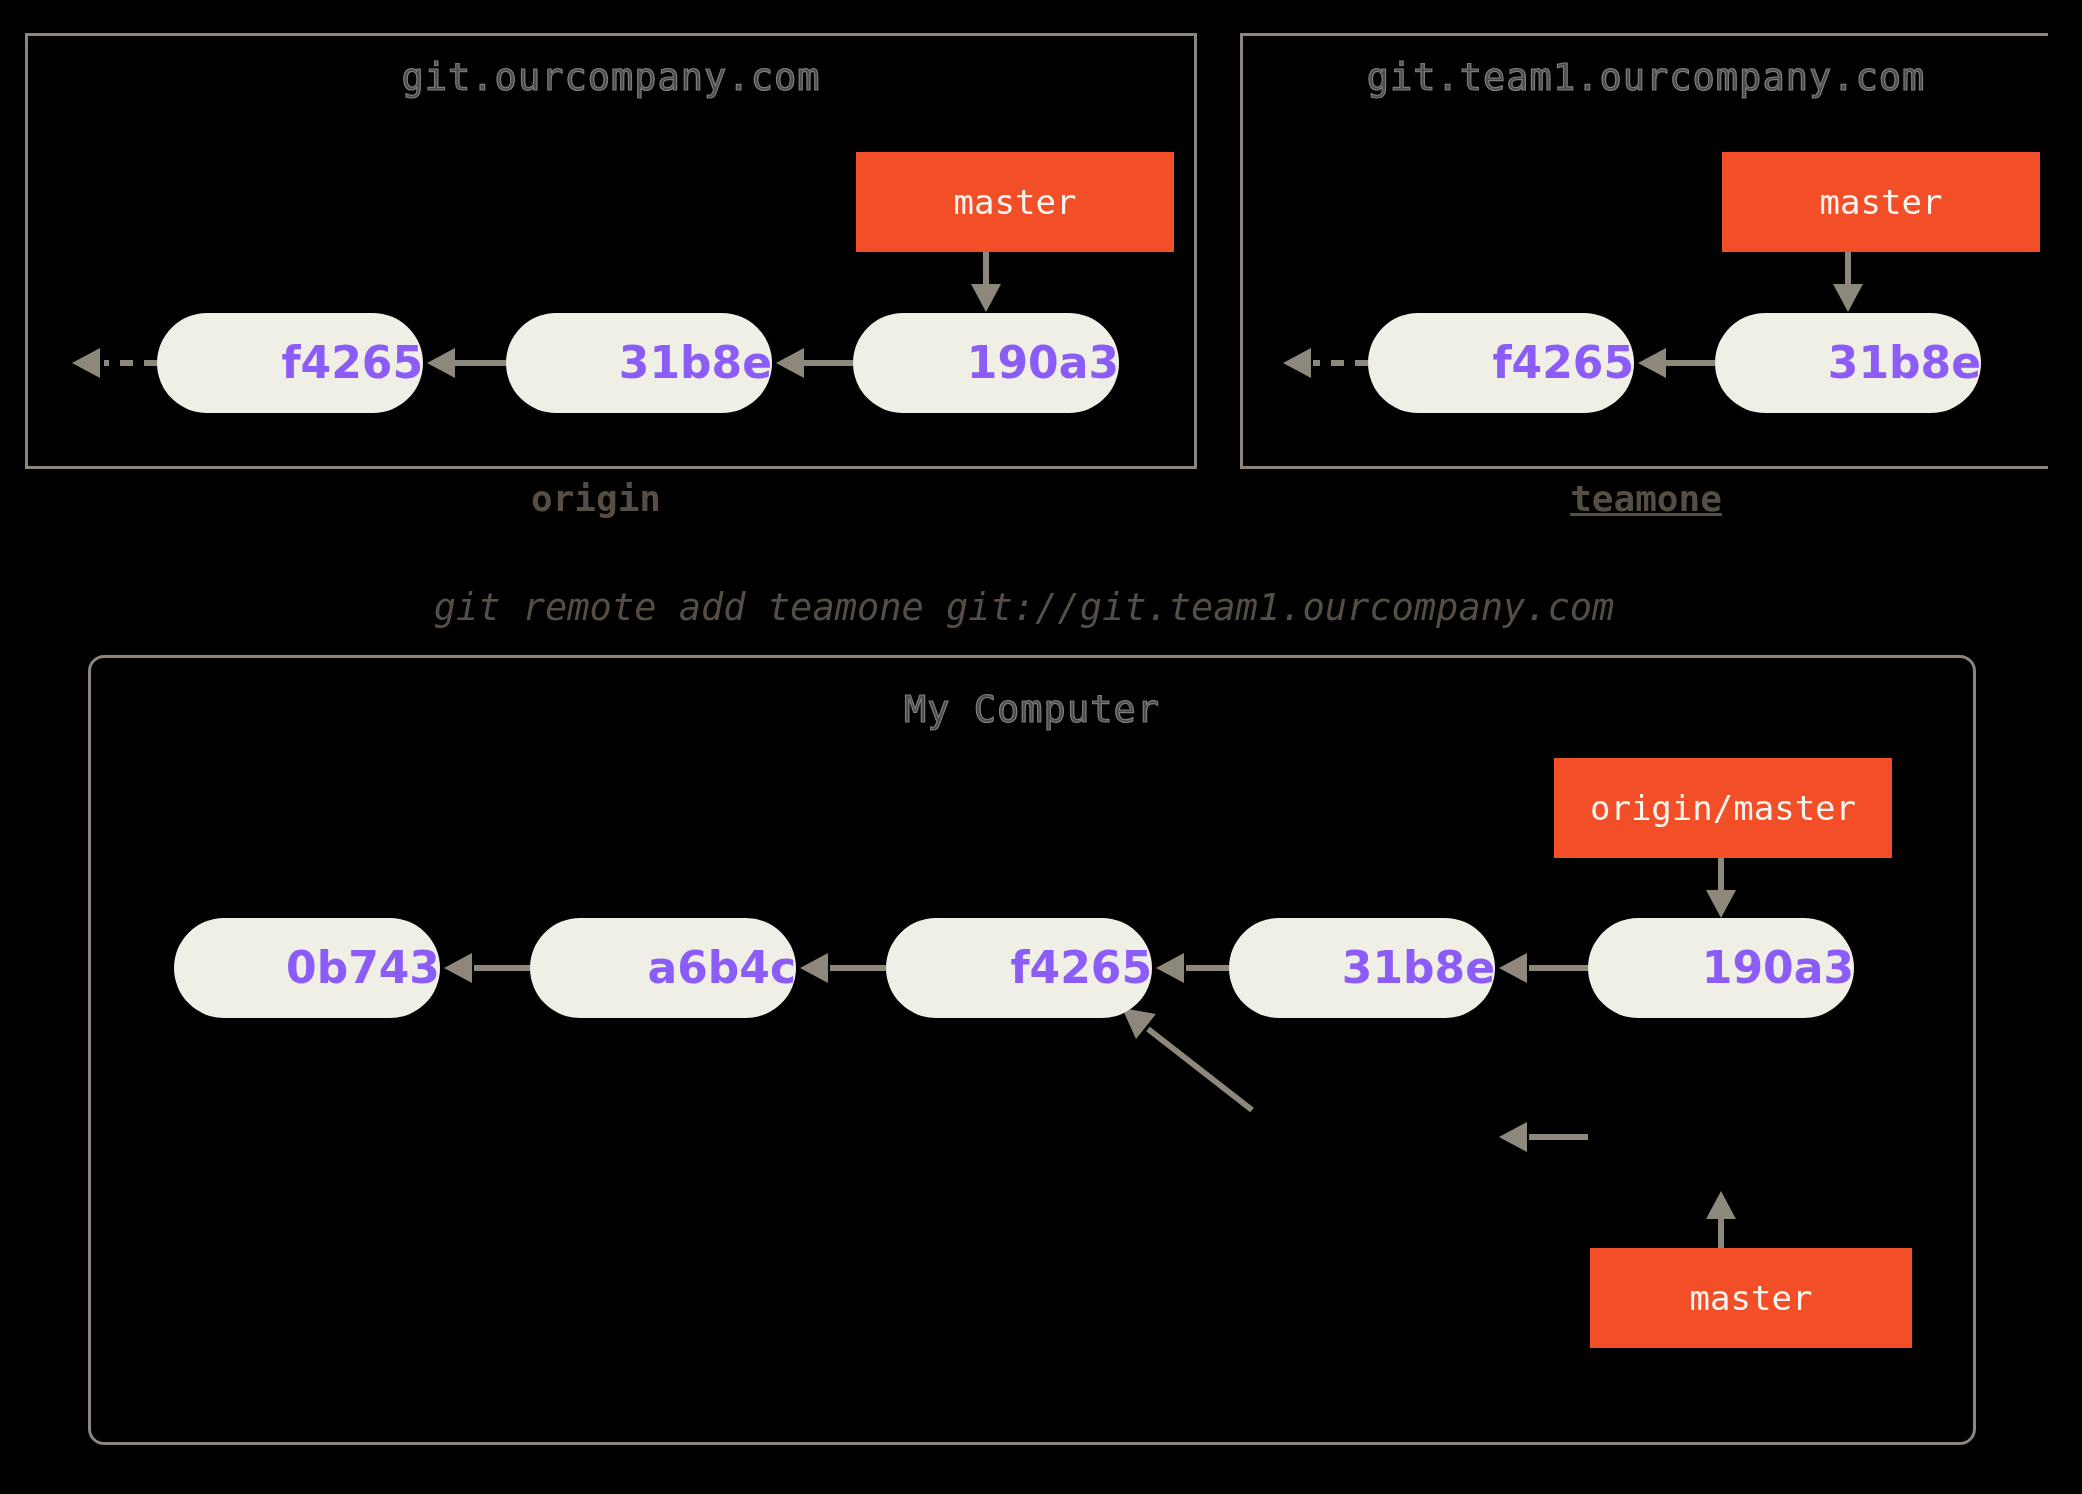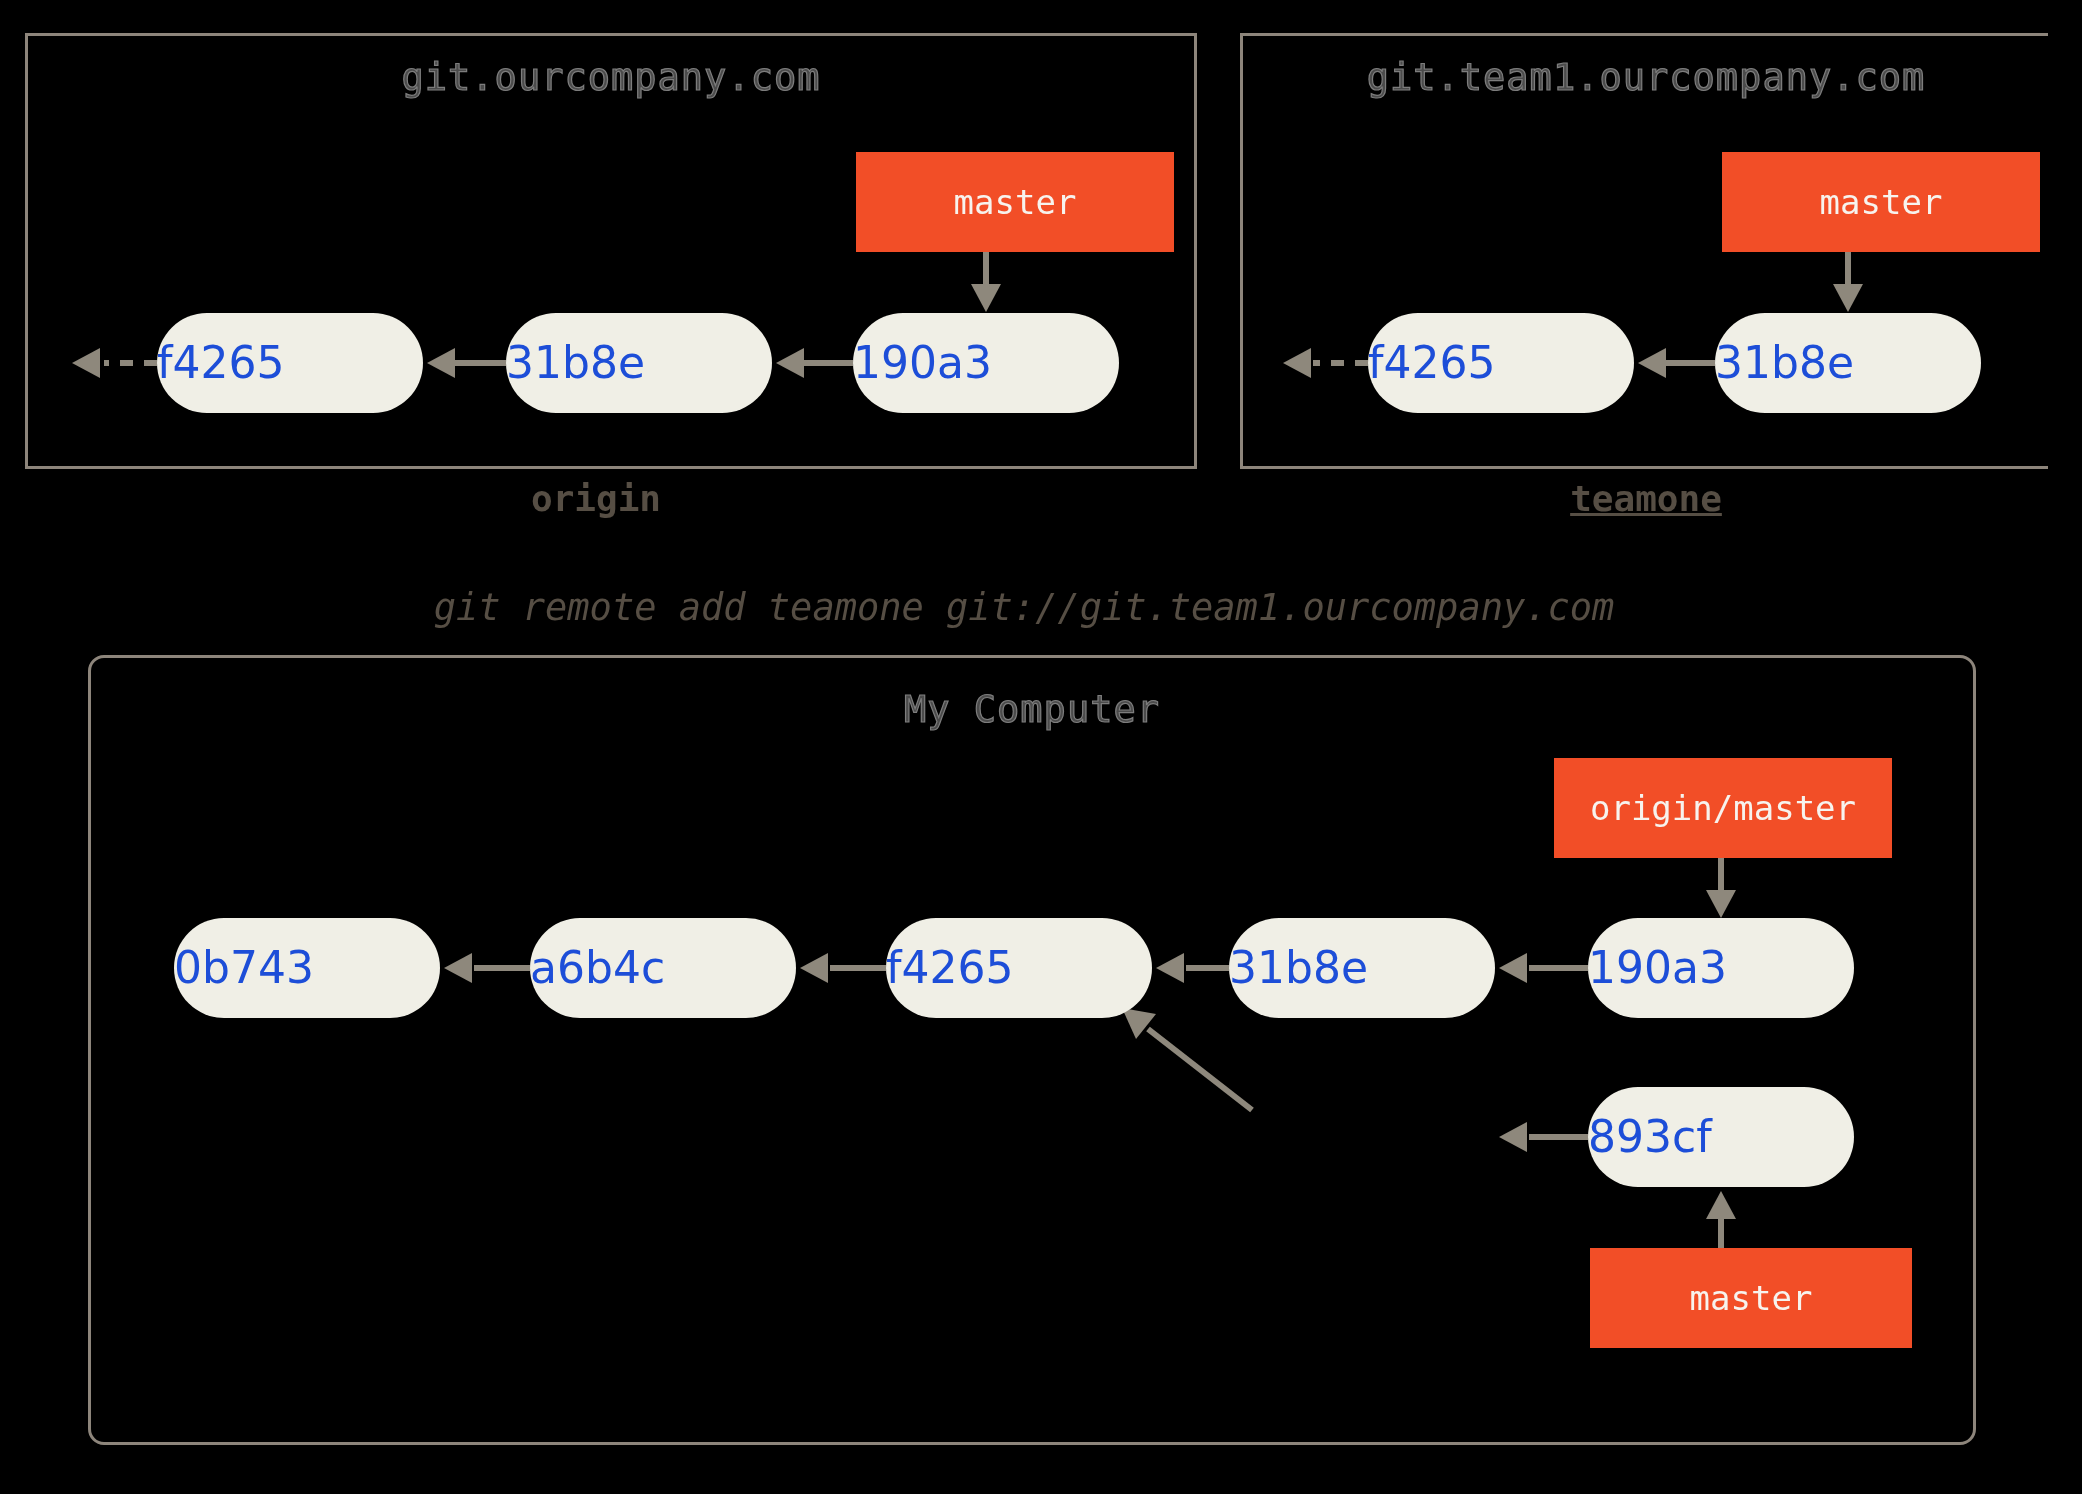--- a/index.html
+++ b/index.html
@@ -26,26 +26,27 @@
     color:#4b4b4b;
     -webkit-text-stroke:1.2px #7d7d7d;
     font-family:"DejaVu Sans Mono", monospace;
   }
   .arrow-layer{position:absolute;left:0;top:0;z-index:1;}
   .commit-pill{
     position:absolute;
     width:266px;height:100px;
     background:#f0efe6;
     border-radius:50px;
-    text-align:left;
+    text-align:right;
     line-height:100px;
     font-size:44px;
-    color:#1d4ed8;
+    color:#8b5cf6;
     font-family:"DejaVu Sans","Liberation Sans",sans-serif;
     z-index:2;
+    font-weight:bold;
   }
   .branch-chip{
     position:absolute;
     height:100px;
     background:#f24e27;
     text-align:center;
     line-height:100px;
     font-size:34px;
     color:#f7f3ee;
     font-family:"DejaVu Sans Mono", monospace;
@@ -167,16 +168,15 @@
 
   <div class="repo-box" style="left:88px;top:655px;width:1888px;height:790px;border-radius:16px;">
     <div class="box-title" style="top:30px;">My Computer</div>
   </div>
   <div class="branch-chip" style="left:1554px;top:758px;width:338px;">origin/master</div>
   <div class="commit-pill" style="left:174px;top:918px;">0b743</div>
   <div class="commit-pill" style="left:530px;top:918px;">a6b4c</div>
   <div class="commit-pill" style="left:886px;top:918px;">f4265</div>
   <div class="commit-pill" style="left:1229px;top:918px;">31b8e</div>
   <div class="commit-pill" style="left:1588px;top:918px;">190a3</div>
-  <div class="commit-pill" style="left:1588px;top:1087px;">893cf</div>
   <div class="branch-chip" style="left:1590px;top:1248px;width:322px;">master</div>
 
 </div>
 
 </body></html>

